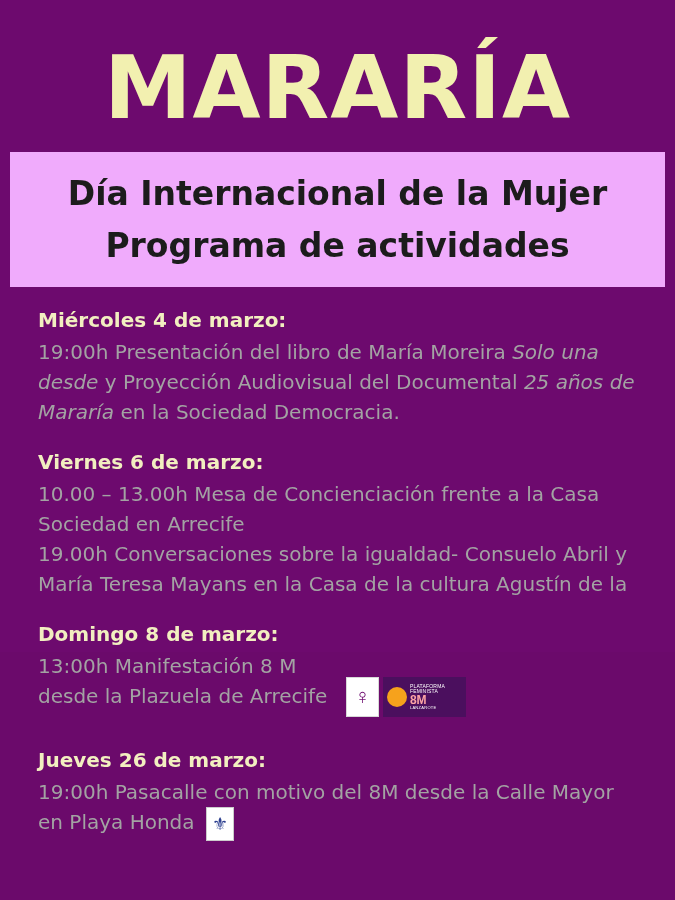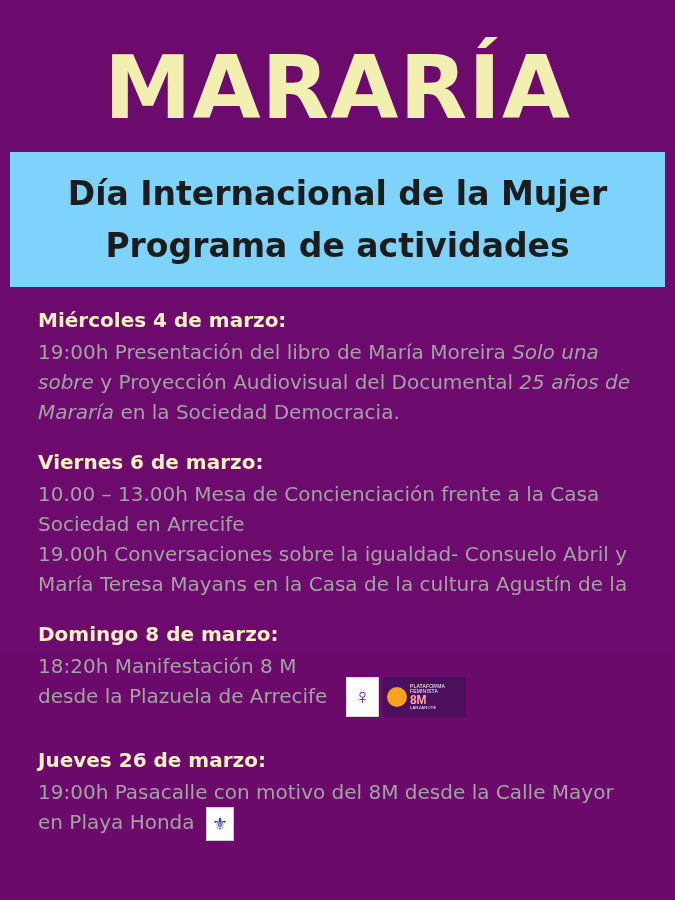--- a/index.html
+++ b/index.html
@@ -36,21 +36,21 @@
     color: #f2f0b0;
     margin: 0;
     white-space: nowrap;
   }
   .green-band {
     position: absolute;
     top: 152px;
     left: 10px;
     width: 655px;
     height: 135px;
-    background: #7dd3fc;
+    background: #f0abfc;
     box-sizing: border-box;
     display: flex;
     flex-direction: column;
     align-items: center;
     justify-content: center;
   }
   .green-line {
     font-family: "DejaVu Sans", sans-serif;
     font-weight: bold;
     font-size: 33px;
@@ -175,35 +175,35 @@
   <div class="green-band">
     <div class="green-line">Día Internacional de la Mujer</div>
     <div class="green-line">Programa de actividades</div>
   </div>
 
   <div class="content">
 
     <div class="block">
       <div class="block-heading">Miércoles 4 de marzo:</div>
       <div class="block-line">19:00h Presentación del libro de María Moreira <span class="it">Solo una</span></div>
-      <div class="block-line"><span class="it">sobre</span> y Proyección Audiovisual del Documental  <span class="it">25 años de</span></div>
+      <div class="block-line"><span class="it">desde</span> y Proyección Audiovisual del Documental  <span class="it">25 años de</span></div>
       <div class="block-line"><span class="it">Mararía</span> en la Sociedad Democracia.</div>
     </div>
 
     <div class="block">
       <div class="block-heading">Viernes 6 de marzo:</div>
       <div class="block-line">10.00 – 13.00h Mesa de Concienciación  frente a la Casa</div>
       <div class="block-line">Sociedad en Arrecife</div>
       <div class="block-line">19.00h Conversaciones sobre la igualdad- Consuelo Abril y</div>
       <div class="block-line">María Teresa Mayans en la Casa de la cultura Agustín de la</div>
     </div>
 
     <div class="block">
       <div class="block-heading">Domingo 8 de marzo:</div>
-      <div class="block-line">18:20h Manifestación  8 M</div>
+      <div class="block-line">13:00h Manifestación  8 M</div>
       <div class="block-line"> desde la Plazuela de Arrecife</div>
       <div class="logos-row">
         <div class="logo-women">
           <span style="font-size:22px;color:#6d0a6e;">♀</span>
         </div>
         <div class="logo-platform">
           <div class="mark"></div>
           <div class="txt">
             <span class="l1">PLATAFORMA</span>
             <span class="l1">FEMINISTA</span>

